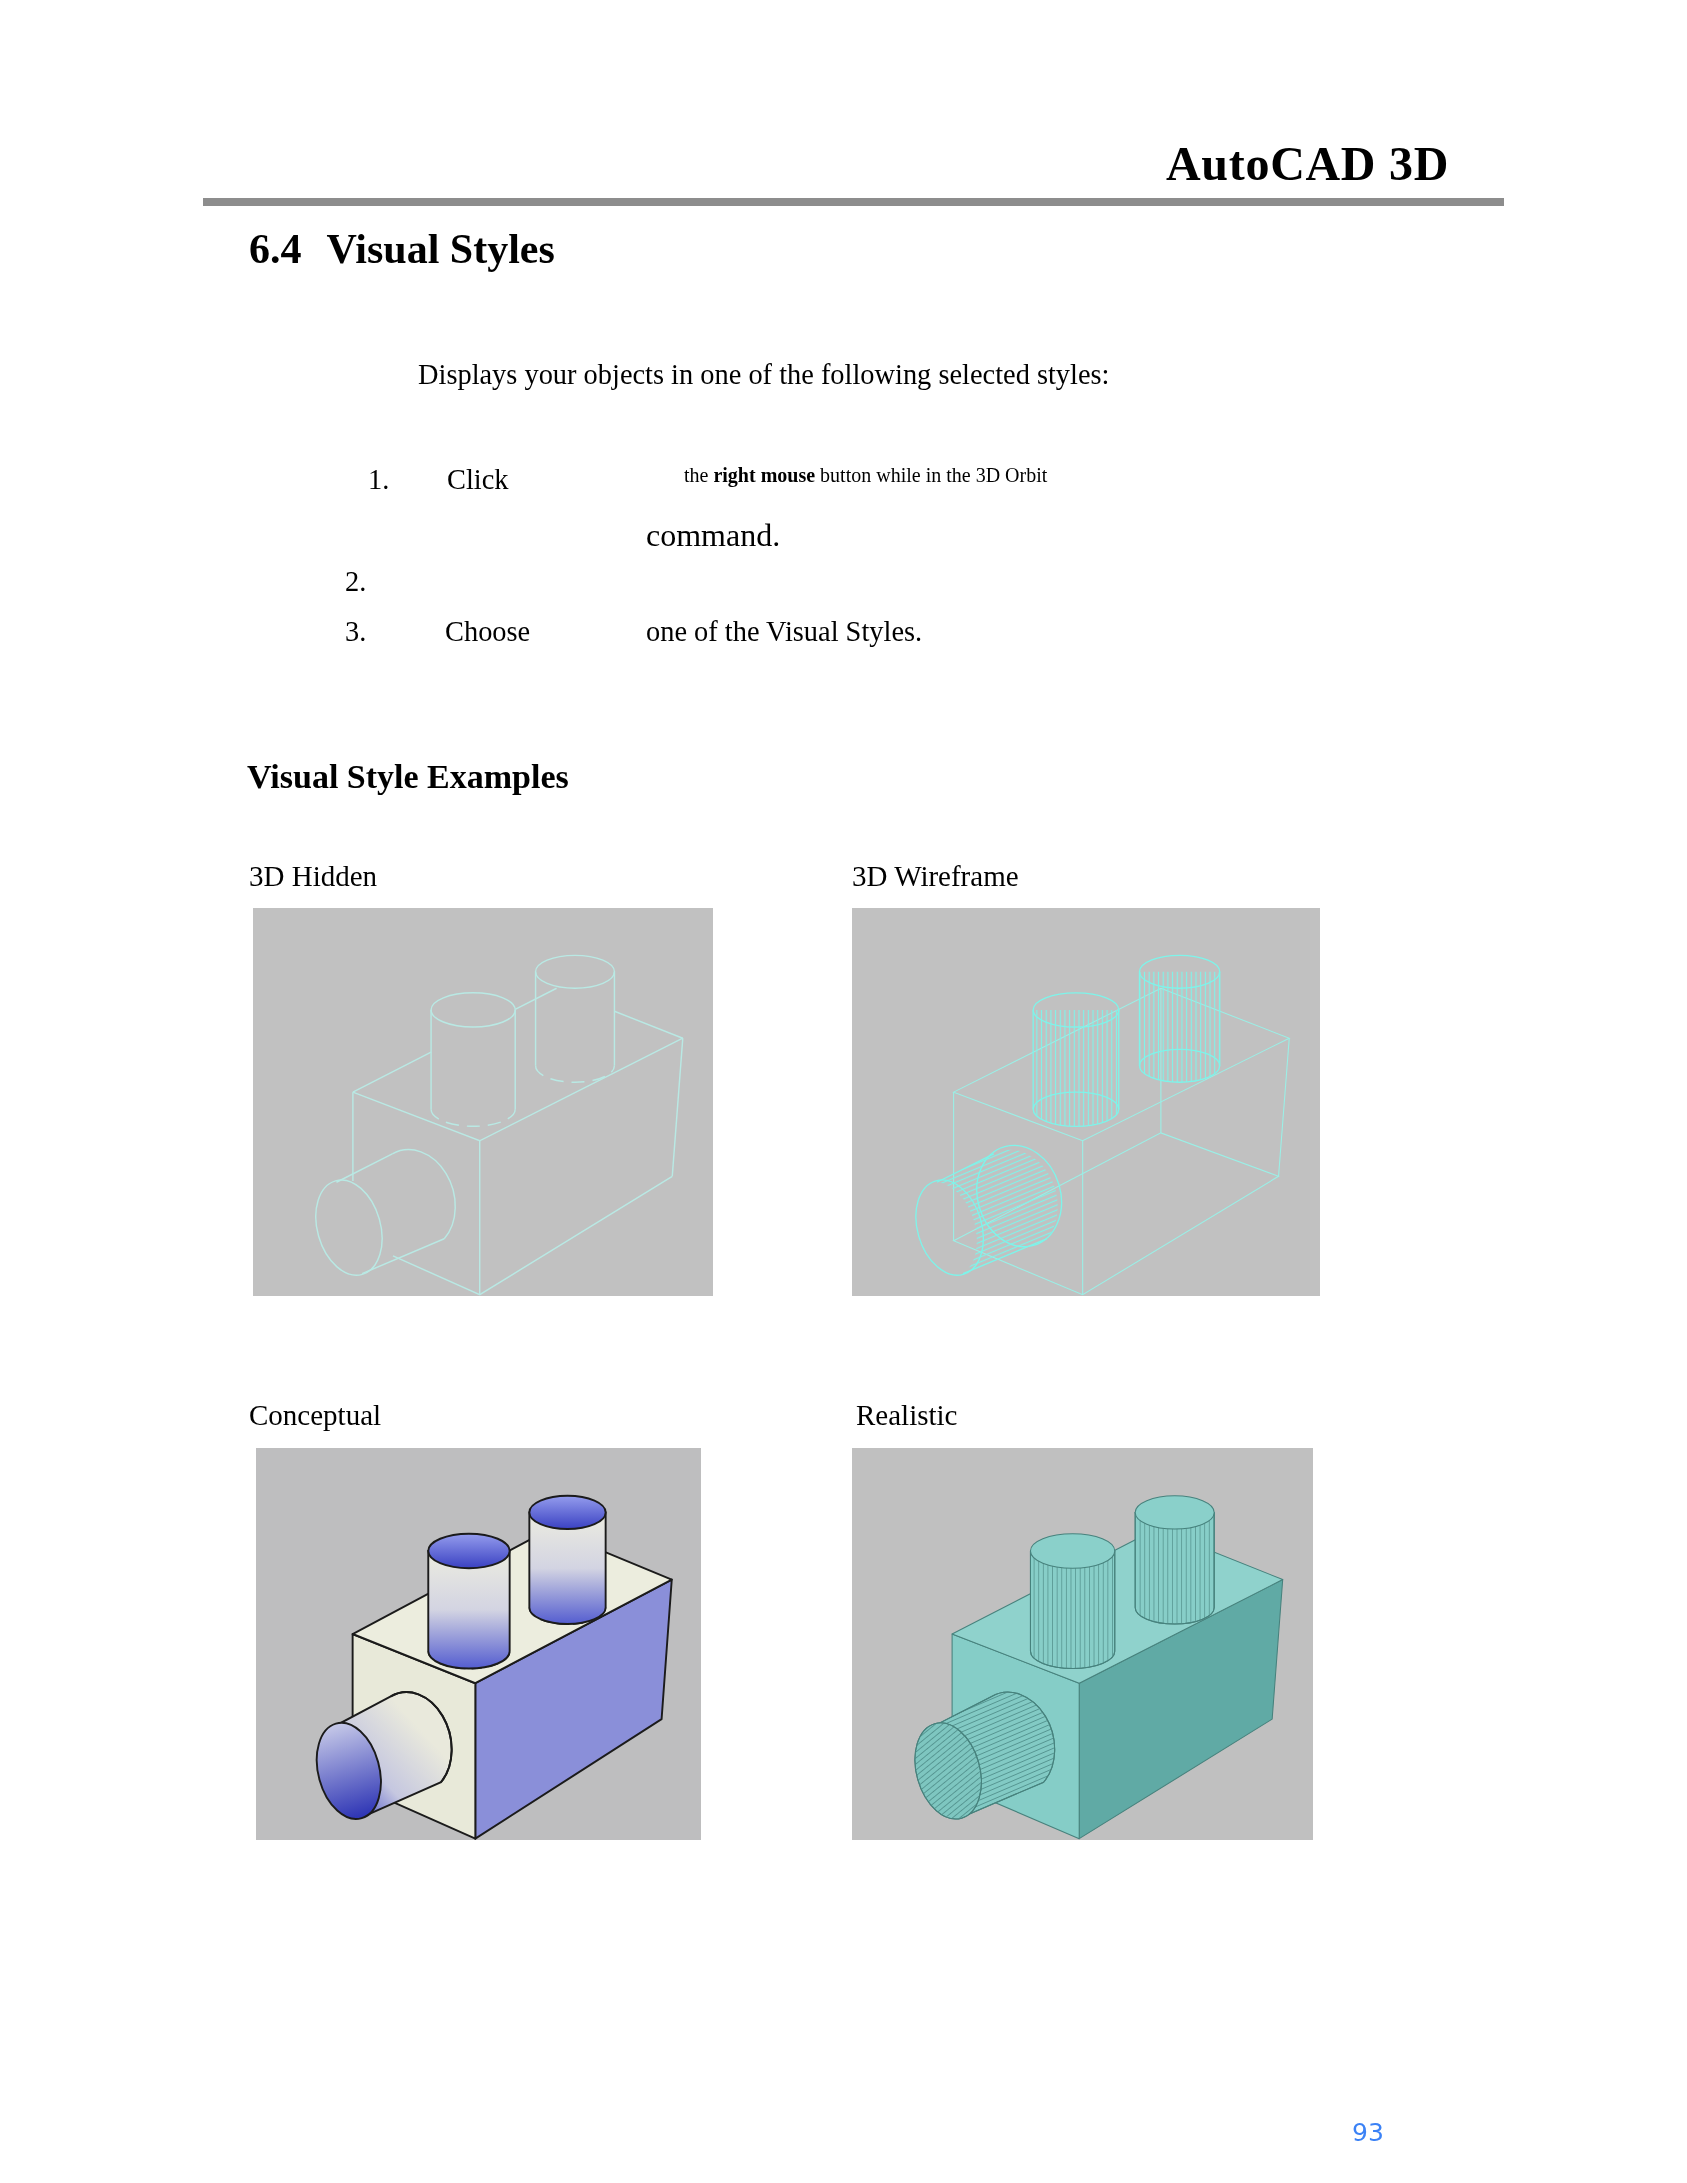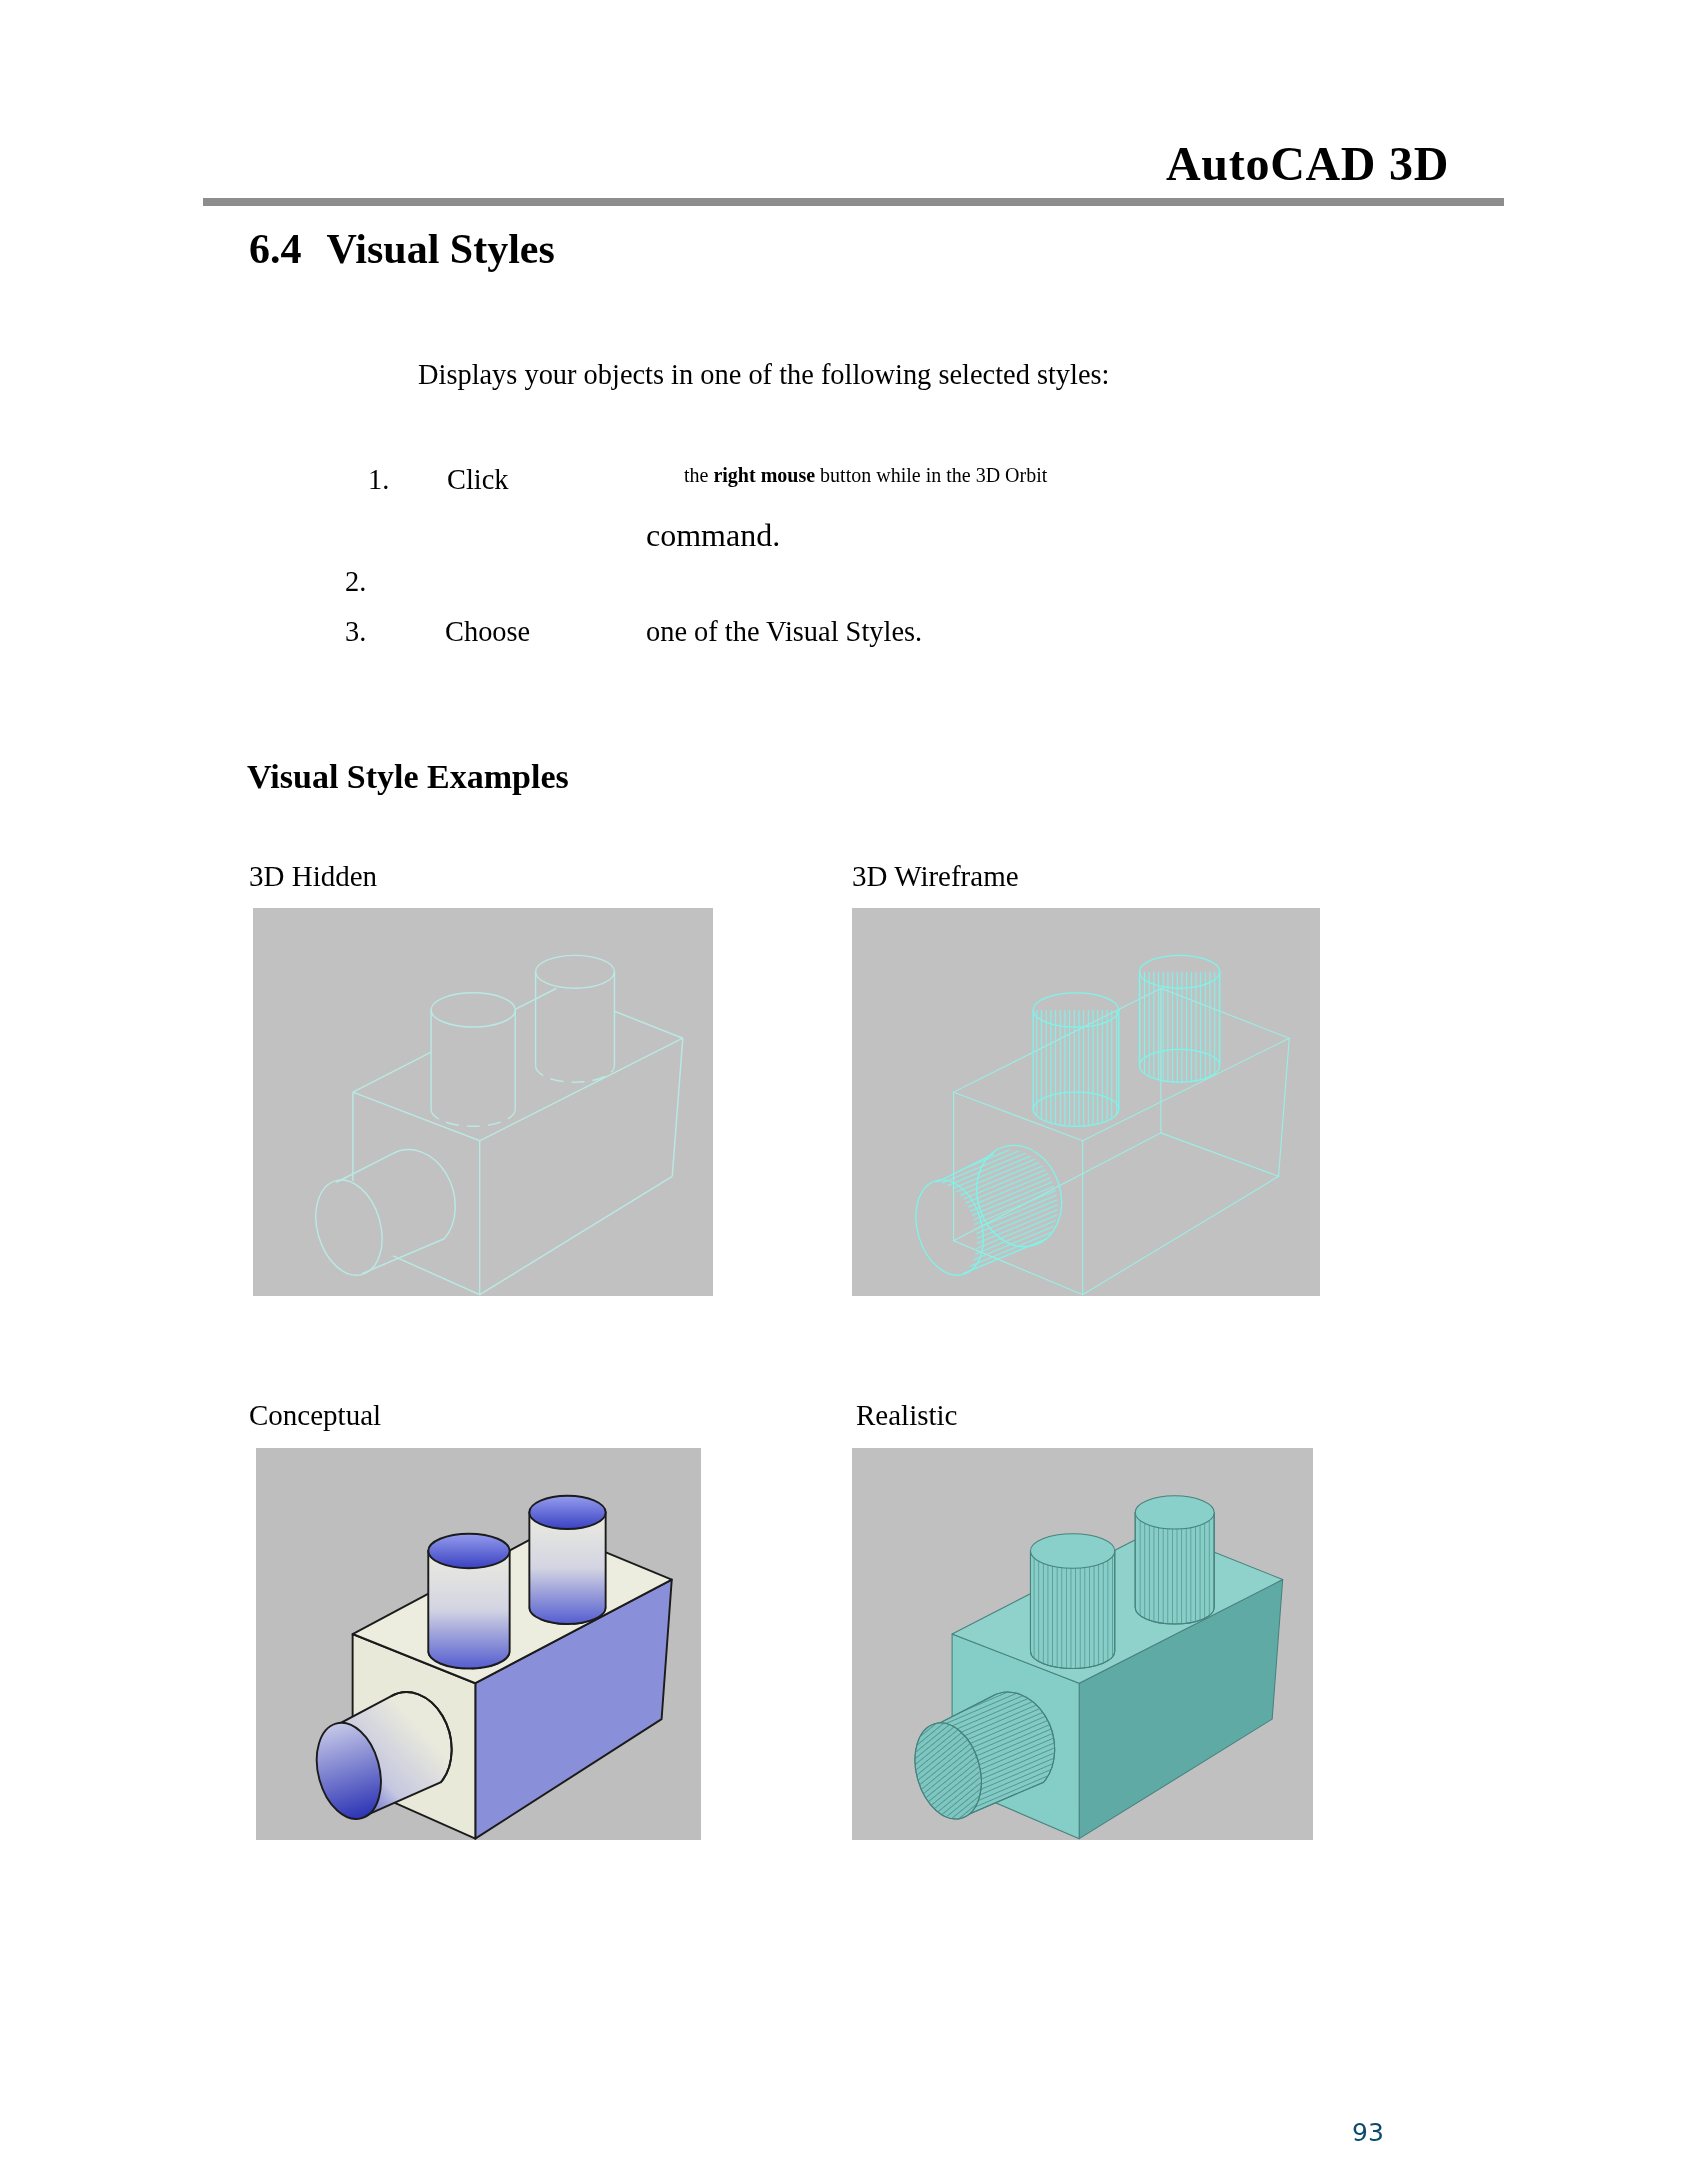--- a/index.html
+++ b/index.html
@@ -39,21 +39,21 @@
   .label-r2b{top:1399px;left:856px;font-size:29px;}
   .fig{position:absolute;}
   .fig svg{display:block;width:100%;height:100%;}
   .fig-hidden{top:908px;left:253px;width:460px;height:388px;}
   .fig-wire{top:908px;left:852px;width:468px;height:388px;}
   .fig-concept{top:1448px;left:256px;width:445px;height:392px;}
   .fig-real{top:1448px;left:852px;width:461px;height:392px;}
   .page-number{
     top:2118px;left:1352px;
     font-family:"DejaVu Sans","Liberation Sans",sans-serif;
-    font-size:25px;color:#0c4a6e;
+    font-size:25px;color:#3b82f6;
   }
 </style>
 </head>
 <body>
 
 <div class="page">
 
   <div class="abs doc-header">AutoCAD 3D</div>
   <div class="abs header-rule"></div>
 

